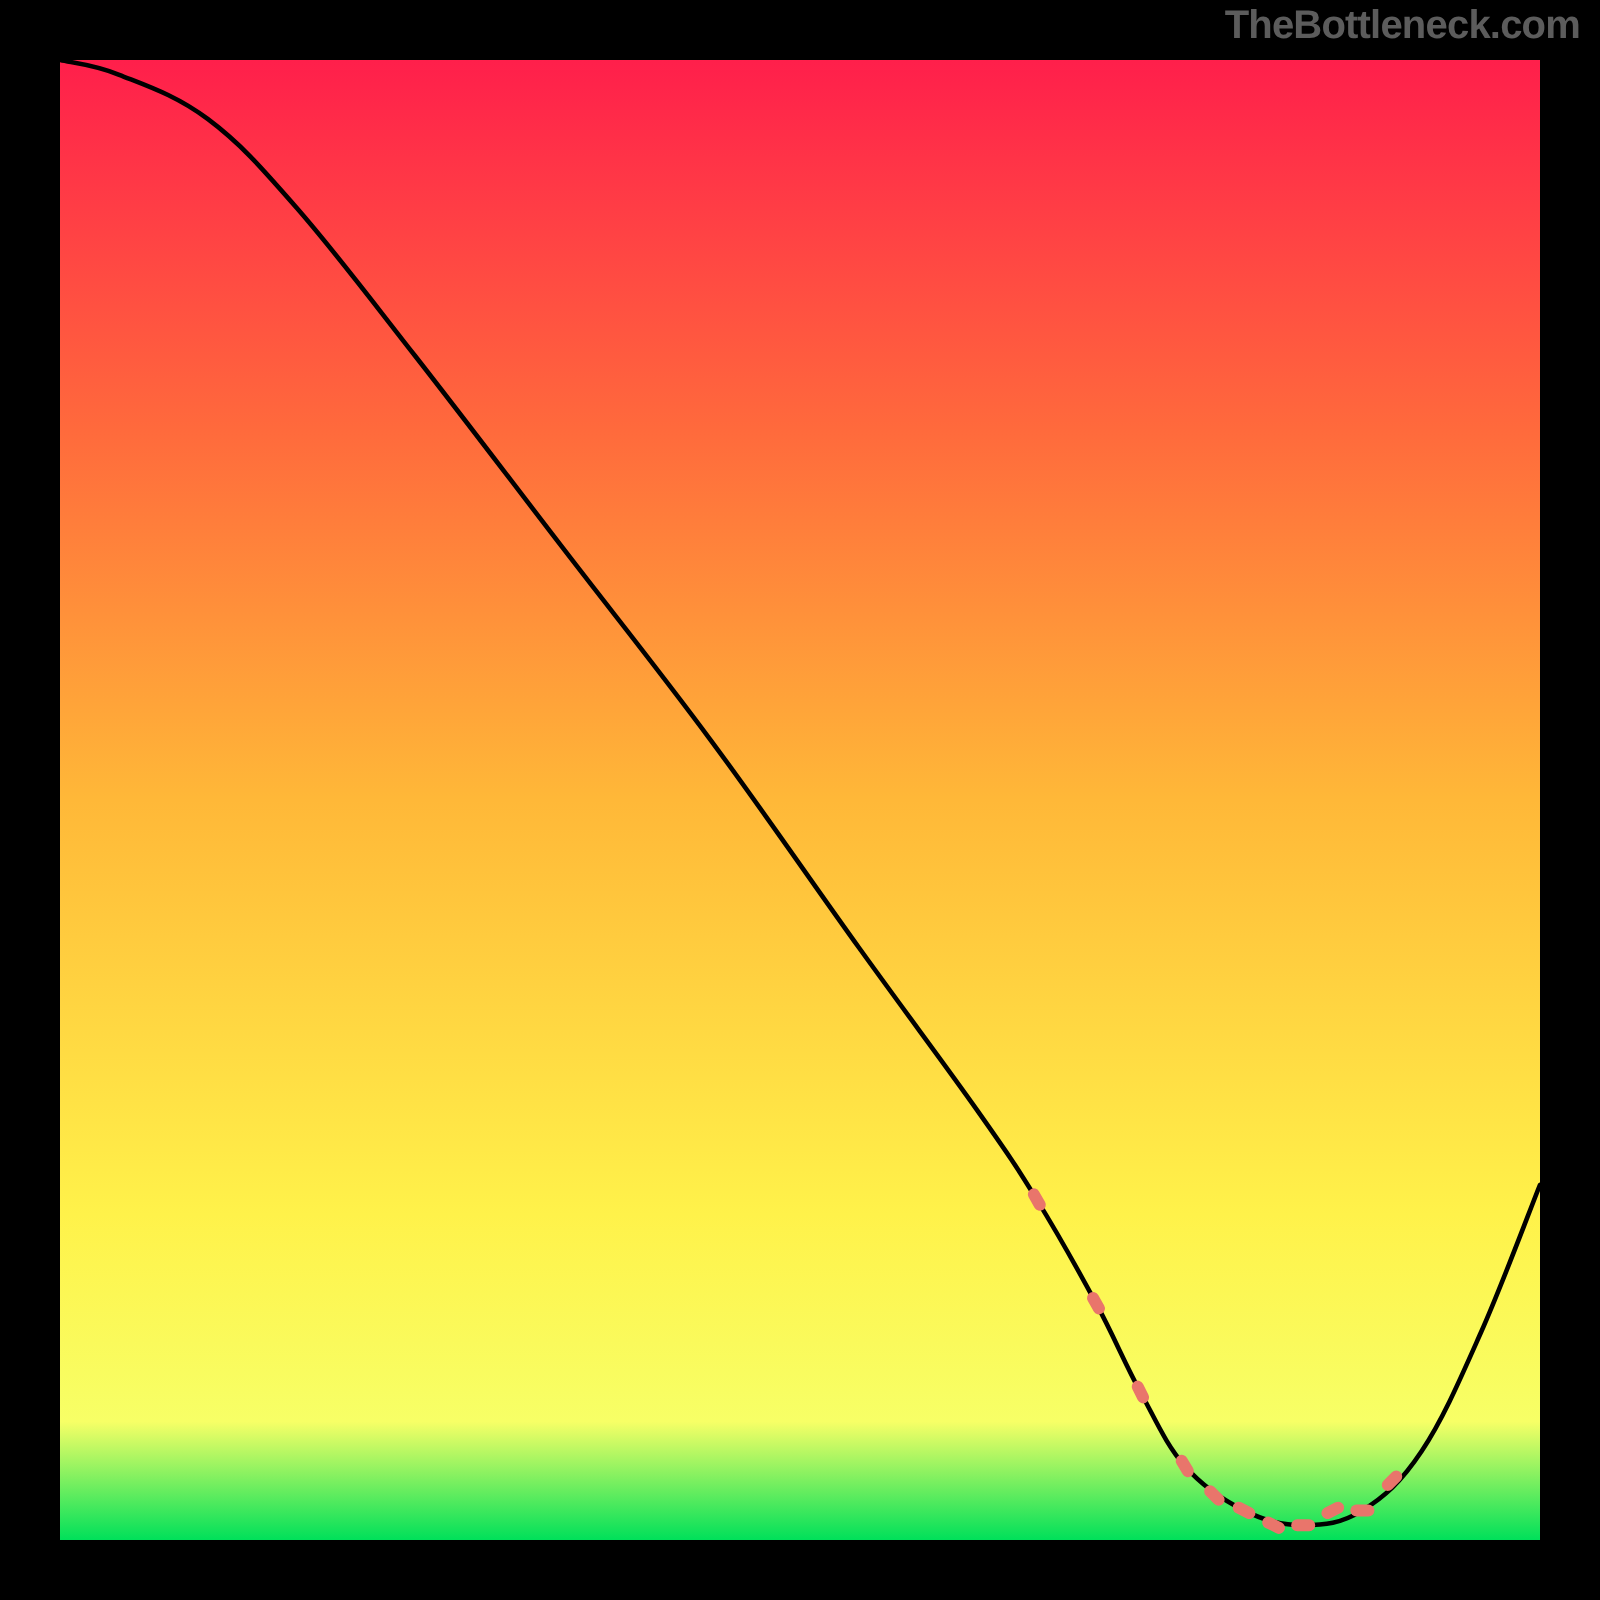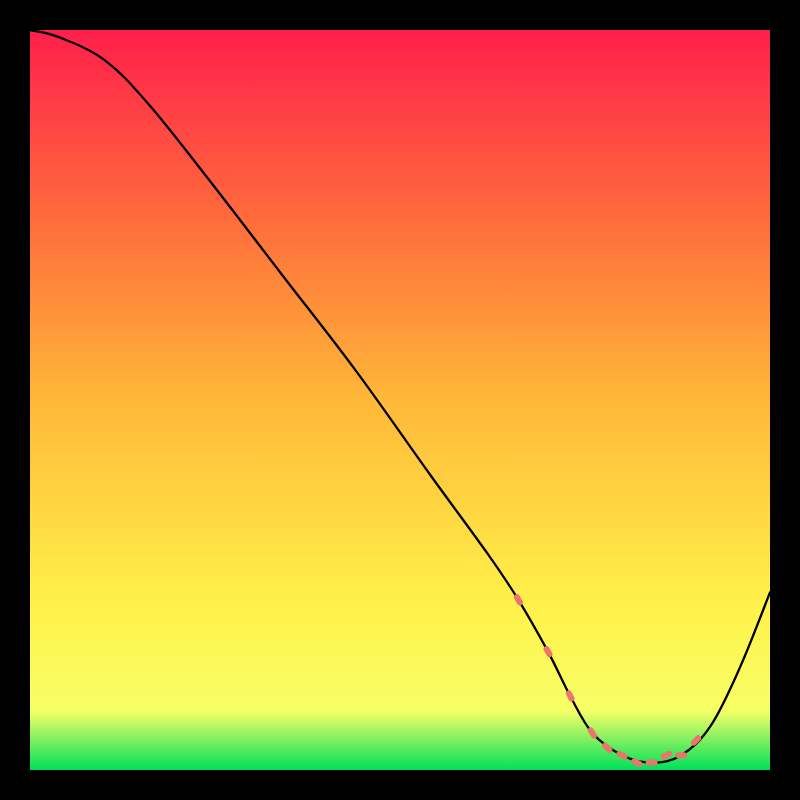--- a/index.html
+++ b/index.html
@@ -41,20 +41,21 @@
     top: 0;
     width: 740px;
     height: 740px;
     display: block;
   }
 </style>
 </head>
 <body>
 
 <div class="outer">
+  <div class="watermark">TheBottleneck.com</div>
 
   <div class="plot-frame">
     <svg class="plot" viewBox="0 0 740 740" preserveAspectRatio="none">
       <defs>
         <linearGradient id="bg-grad" x1="0" y1="0" x2="0" y2="1">
           <stop id="g0" offset="0%" stop-color="#ff1f4b"></stop>
           <stop id="g1" offset="25%" stop-color="#ff6a3c"></stop>
           <stop id="g2" offset="50%" stop-color="#ffb838"></stop>
           <stop id="g3" offset="78%" stop-color="#fff24a"></stop>
           <stop id="g4" offset="92%" stop-color="#f7ff66"></stop>

